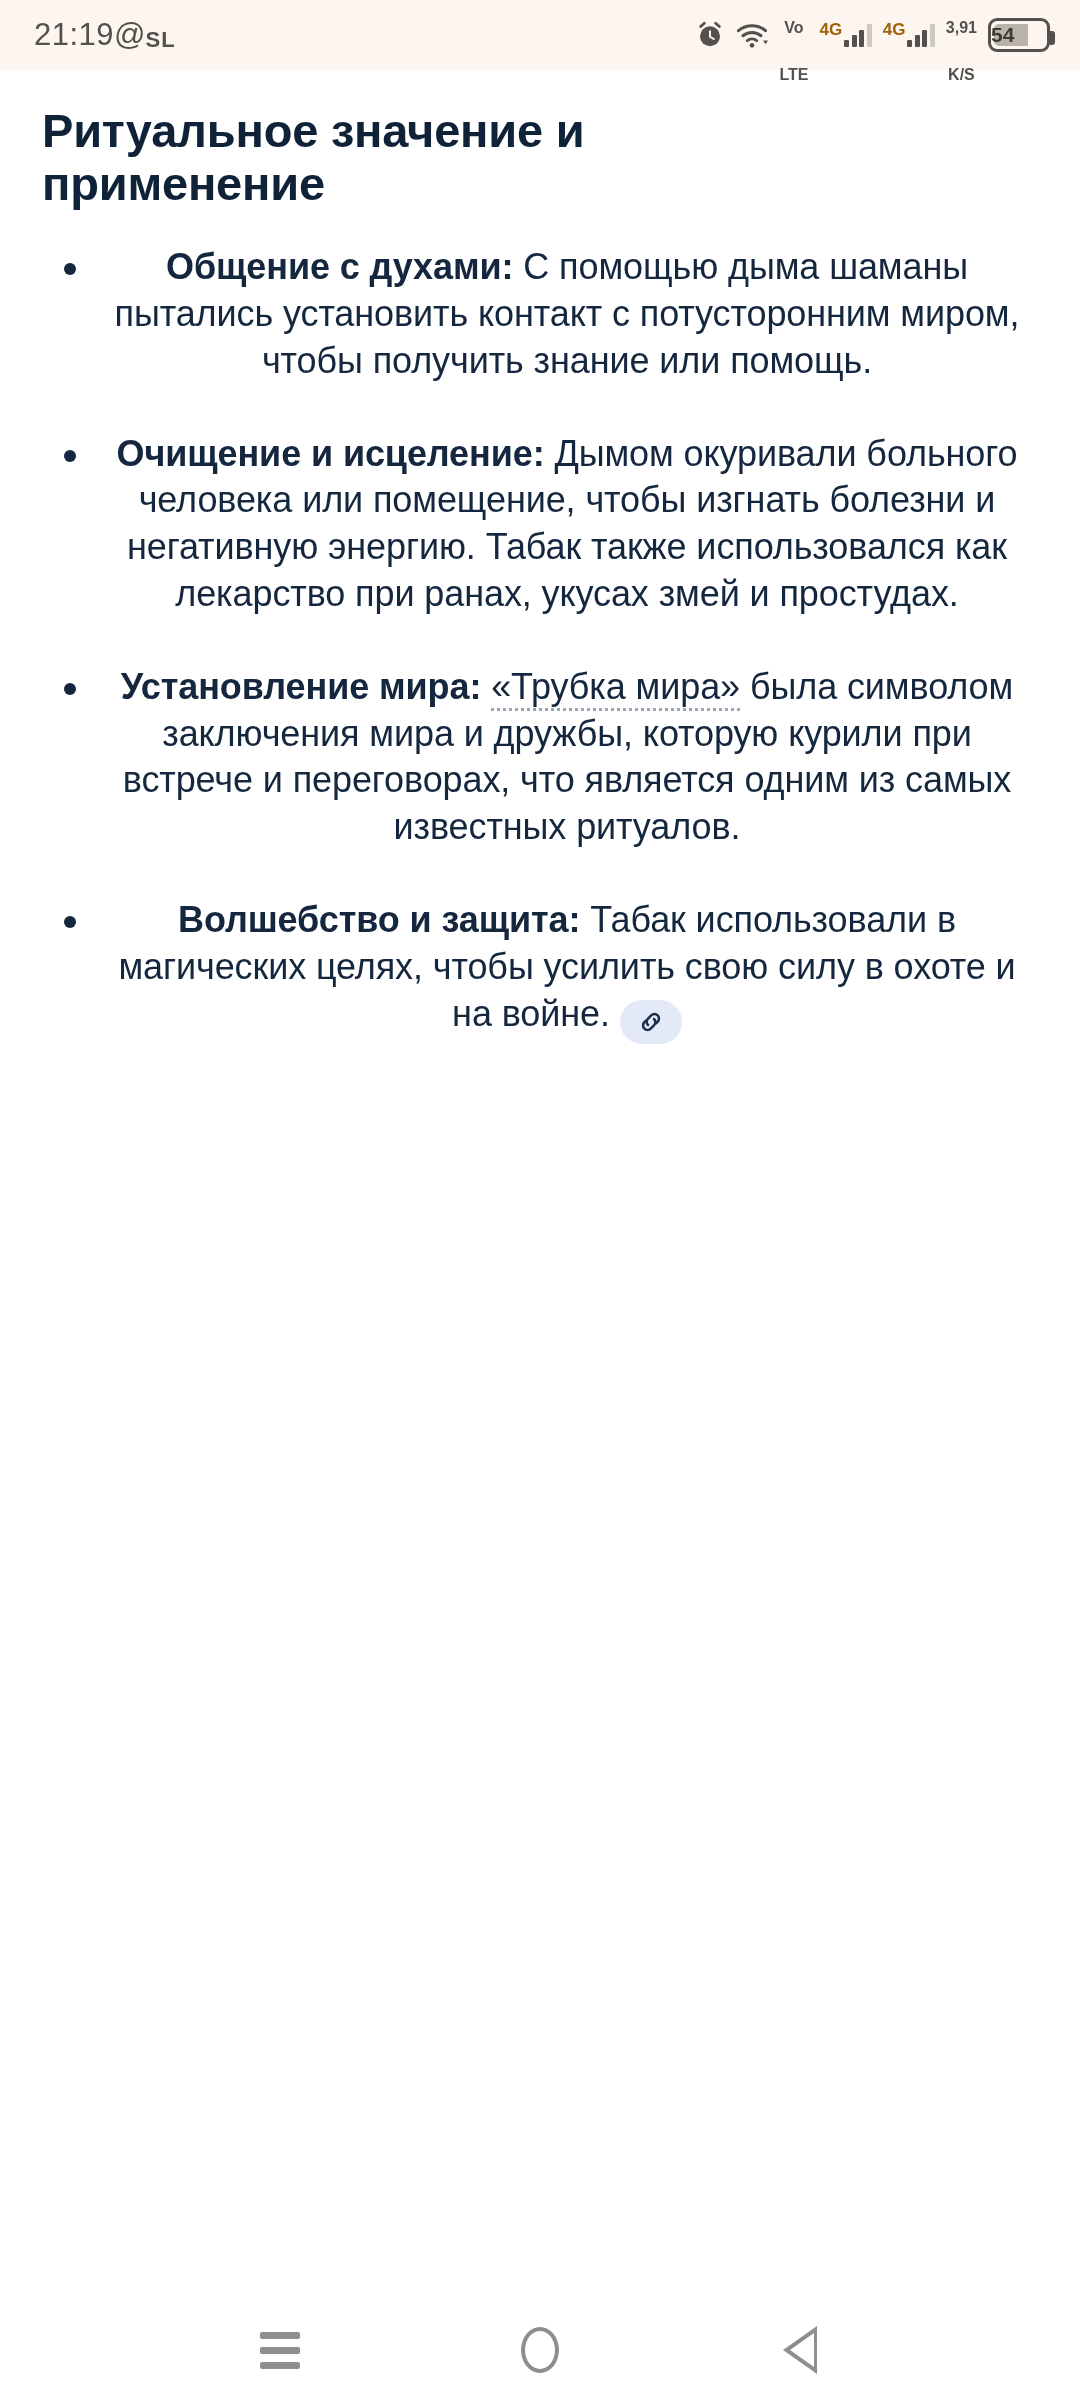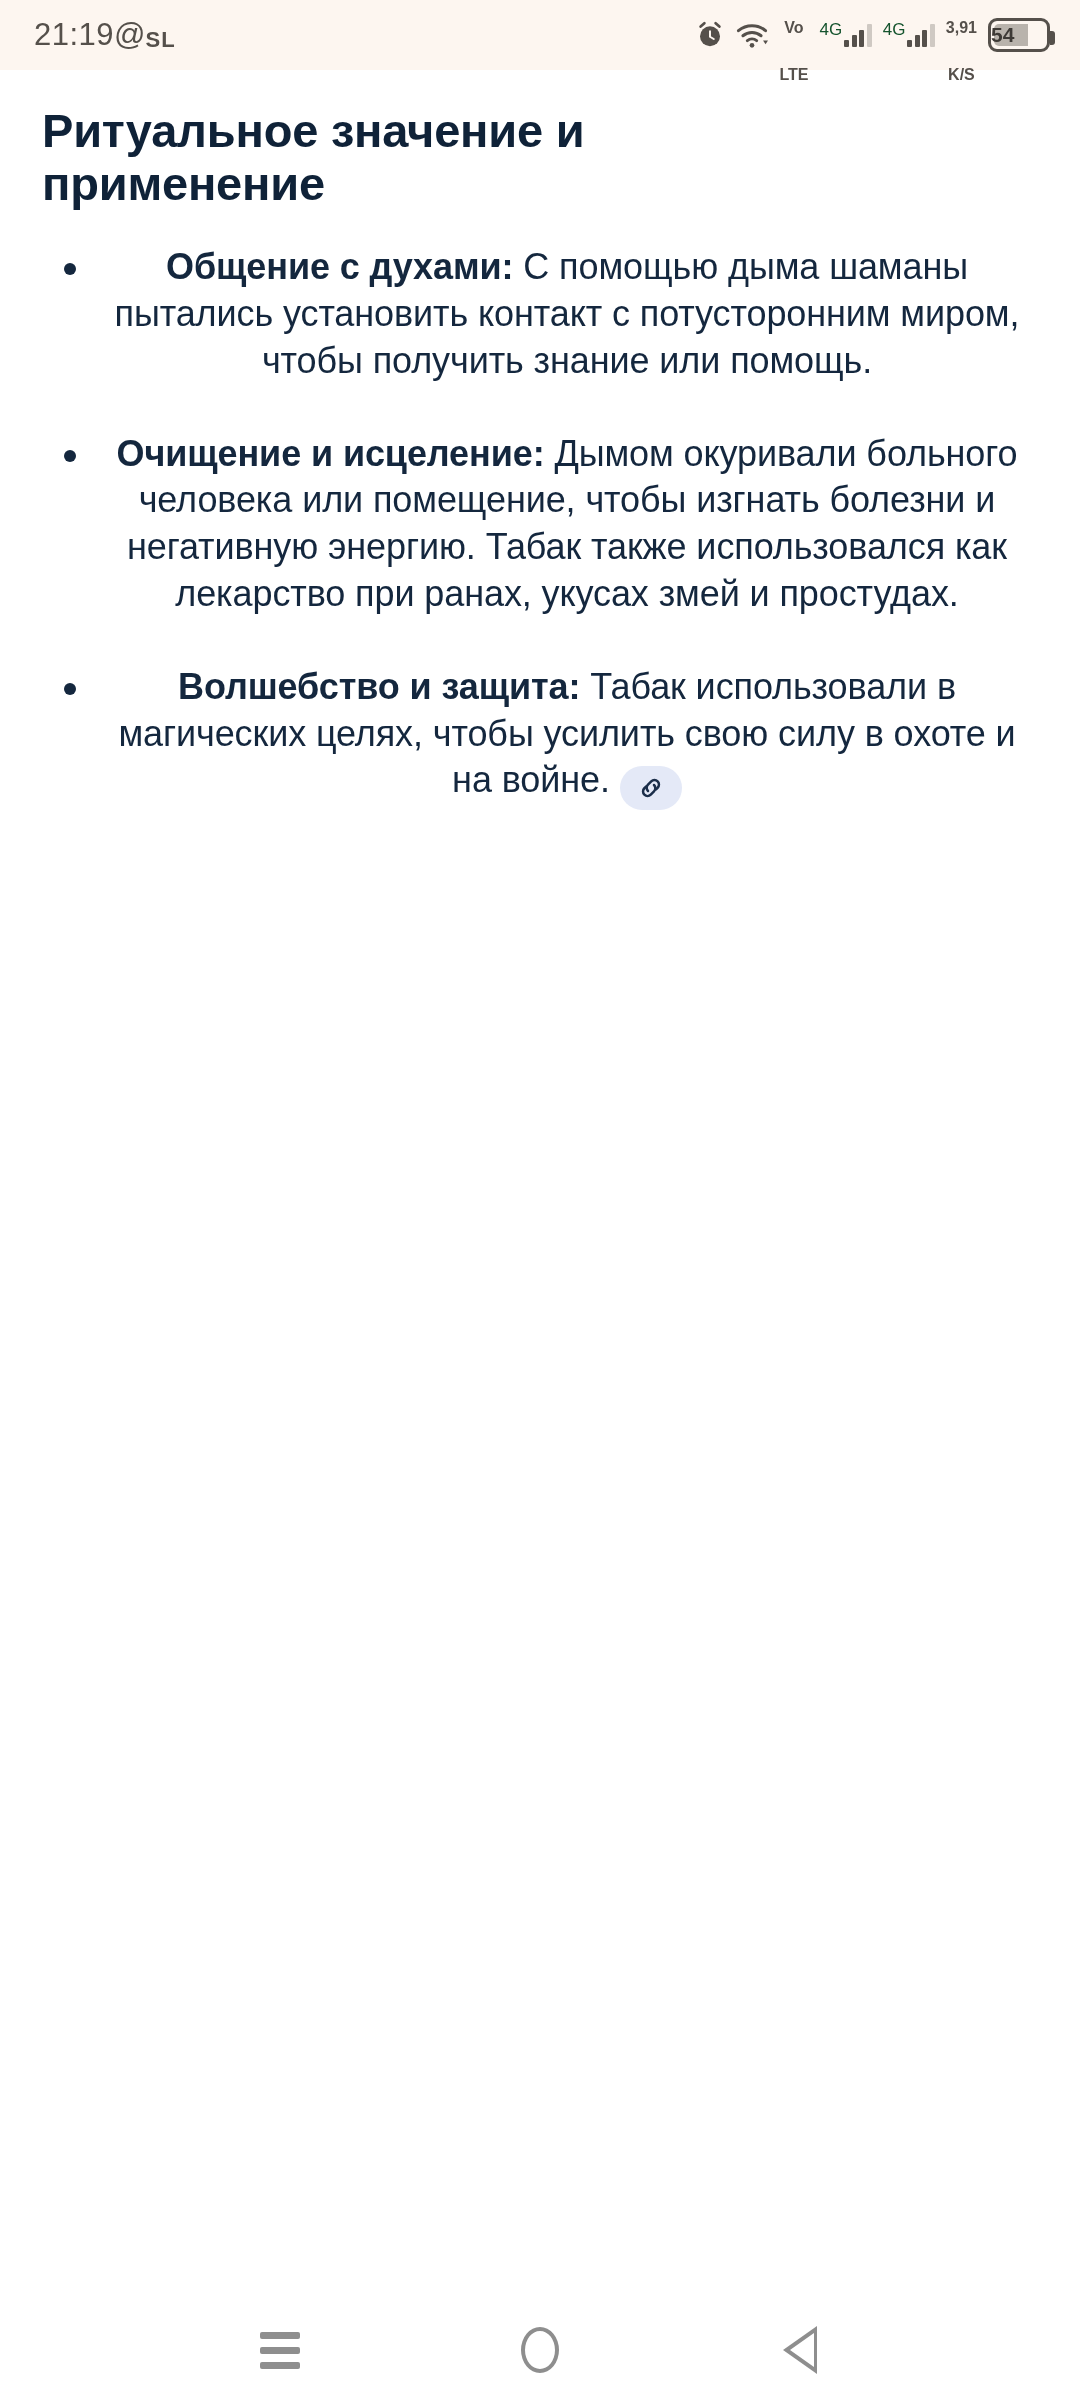--- a/index.html
+++ b/index.html
@@ -24,21 +24,21 @@
   .sb-at{ font-size:31px; color:#55504b; }
   .sb-sl{ font-size:22px; font-weight:700; color:#55504b; letter-spacing:1px;}
   .sb-right{ display:flex; align-items:center; gap:11px; }
   .sb-ic{ display:flex; align-items:center; }
   .twoline{
     display:flex; flex-direction:column; align-items:center;
     line-height:.95; font-size:16px; font-weight:700; color:#55504b;
   }
   .twoline span{ display:block;margin-top:32px; }
   .netgroup{ display:flex; align-items:flex-end; gap:2px; }
-  .g-label{ font-size:17px; font-weight:400; color:#14532d; line-height:1;
+  .g-label{ font-size:17px; font-weight:700; color:#a16207; line-height:1;
             position:relative; top:-9px; }
   .bars{ display:flex; align-items:flex-end; gap:2.5px; height:24px; }
   .bars i{ display:block; width:5px; background:#55504b; border-radius:1px; }
   .bars i:nth-child(1){ height:7px; }
   .bars i:nth-child(2){ height:12px; }
   .bars i:nth-child(3){ height:17px; }
   .bars i:nth-child(4){ height:23px; background:#cfc9c3; }
   .battery{
     width:62px; height:34px; border:3px solid #55504b; border-radius:9px;
     display:flex; align-items:center; justify-content:flex-start;
@@ -205,20 +205,23 @@
 
     <li>
       <span class="lead">Общение с духами:</span><span> С помощью дыма шаманы пытались установить контакт с потусторонним миром, чтобы получить знание или помощь.</span>
     </li>
 
     <li>
       <span class="lead">Очищение и исцеление:</span><span> Дымом окуривали больного человека или помещение, чтобы изгнать болезни и негативную энергию. Табак также использовался как лекарство при ранах, укусах змей и простудах.</span>
     </li>
 
 
+    <li>
+      <span class="lead">Установление мира:</span><span> </span><span class="citelink">«Трубка мира»</span><span> была символом заключения мира и дружбы, которую курили при встрече и переговорах, что является одним из самых известных ритуалов.</span>
+    </li>
 
     <li>
       <span class="lead">Волшебство и защита:</span><span> Табак использовали в магических целях, чтобы усилить свою силу в охоте и на войне.</span><span class="chip">
           <svg width="30" height="30" viewBox="0 0 24 24">
             <path d="M9.6 14.4a3.6 3.6 0 0 1 0-5.1l2.6-2.6a3.6 3.6 0 1 1 5.1 5.1l-1.3 1.3" stroke="#1b2e4a" stroke-width="2" fill="none" stroke-linecap="round"></path>
             <path d="M14.4 9.6a3.6 3.6 0 0 1 0 5.1l-2.6 2.6a3.6 3.6 0 1 1-5.1-5.1l1.3-1.3" stroke="#1b2e4a" stroke-width="2" fill="none" stroke-linecap="round"></path>
           </svg>
         </span>
     </li>
 

